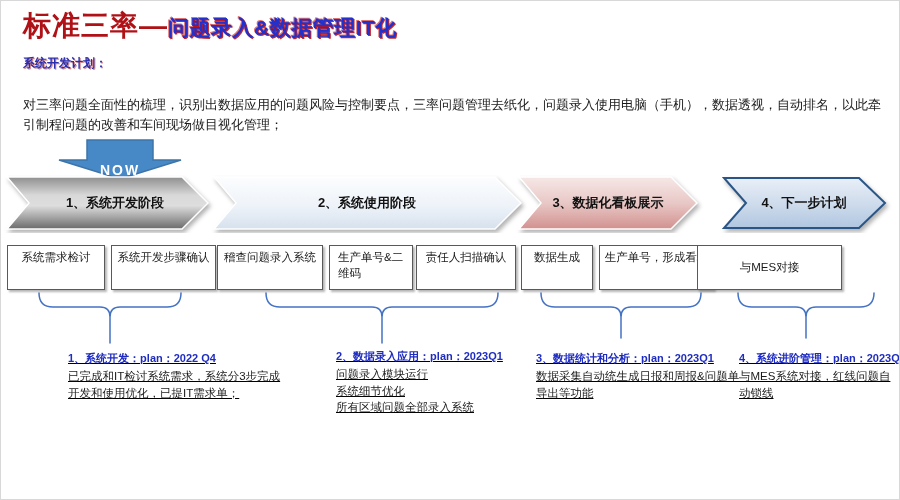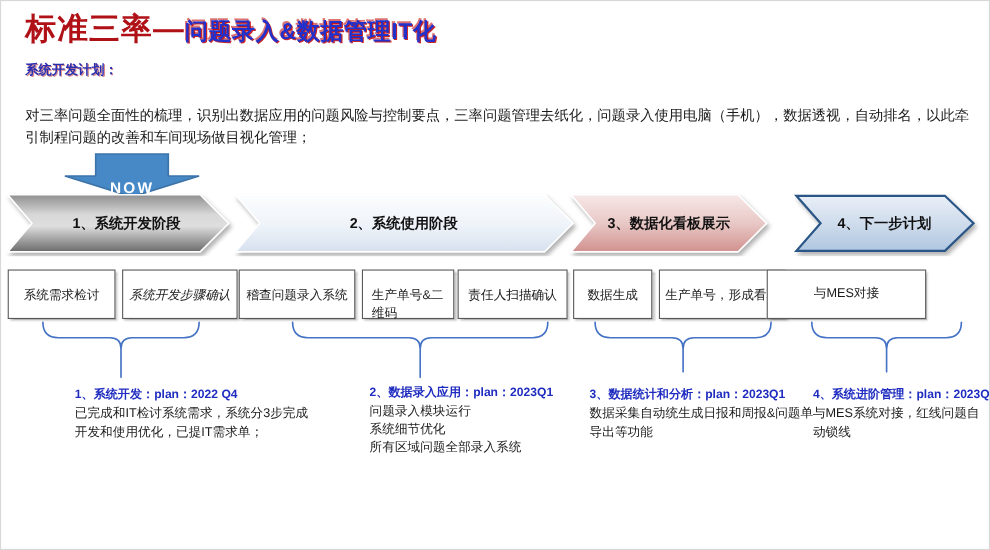--- a/index.html
+++ b/index.html
@@ -56,35 +56,35 @@
   .cl2{left:237px;width:258px;}
   .cl3{left:542px;width:130px;}
   .cl4{left:747px;width:112px;}
   
   .pbox{
     position:absolute;top:244px;height:45px;
     background:#ffffff;border:1px solid #595959;
     box-shadow:2px 2px 2px rgba(90,90,90,.45);
     box-sizing:border-box;
     font-size:11.5px;color:#1a1a1a;
-    text-align:center;padding:16px 4px 0 4px;line-height:1.35;
+    text-align:center;padding:4px 4px 0 4px;line-height:1.35;
   }
   .pbox.center{display:flex;align-items:center;justify-content:center;padding:0;}
   .b1{left:6px;width:98px;}
-  .b2{left:110px;width:105px;font-style:italic;}
+  .b2{left:110px;width:105px;}
   .b3{left:216px;width:106px;}
   .b4{left:328px;width:84px;text-align:left;padding-left:8px;}
   .b5{left:415px;width:100px;}
   .b6{left:520px;width:72px;}
   .b7{left:598px;width:115px;}
   .b8{left:696px;width:145px;}
   
   .brace-svg{position:absolute;left:0;top:289px;}
   
-  .ann{position:absolute;top:350px;}
+  .ann{position:absolute;top:350px;text-decoration:underline;}
   .ann-title{
     font-size:11px;font-weight:bold;color:#1f2cc0;
     white-space:nowrap;margin-bottom:2px;
   }
   .ann-line{font-size:11.5px;color:#1a1a1a;line-height:1.45;}
   .a1{left:67px;width:222px;}
   .a2{left:335px;width:215px;top:348px;}
   .a3{left:535px;width:208px;}
   .a4{left:738px;width:158px;}
 </style>

